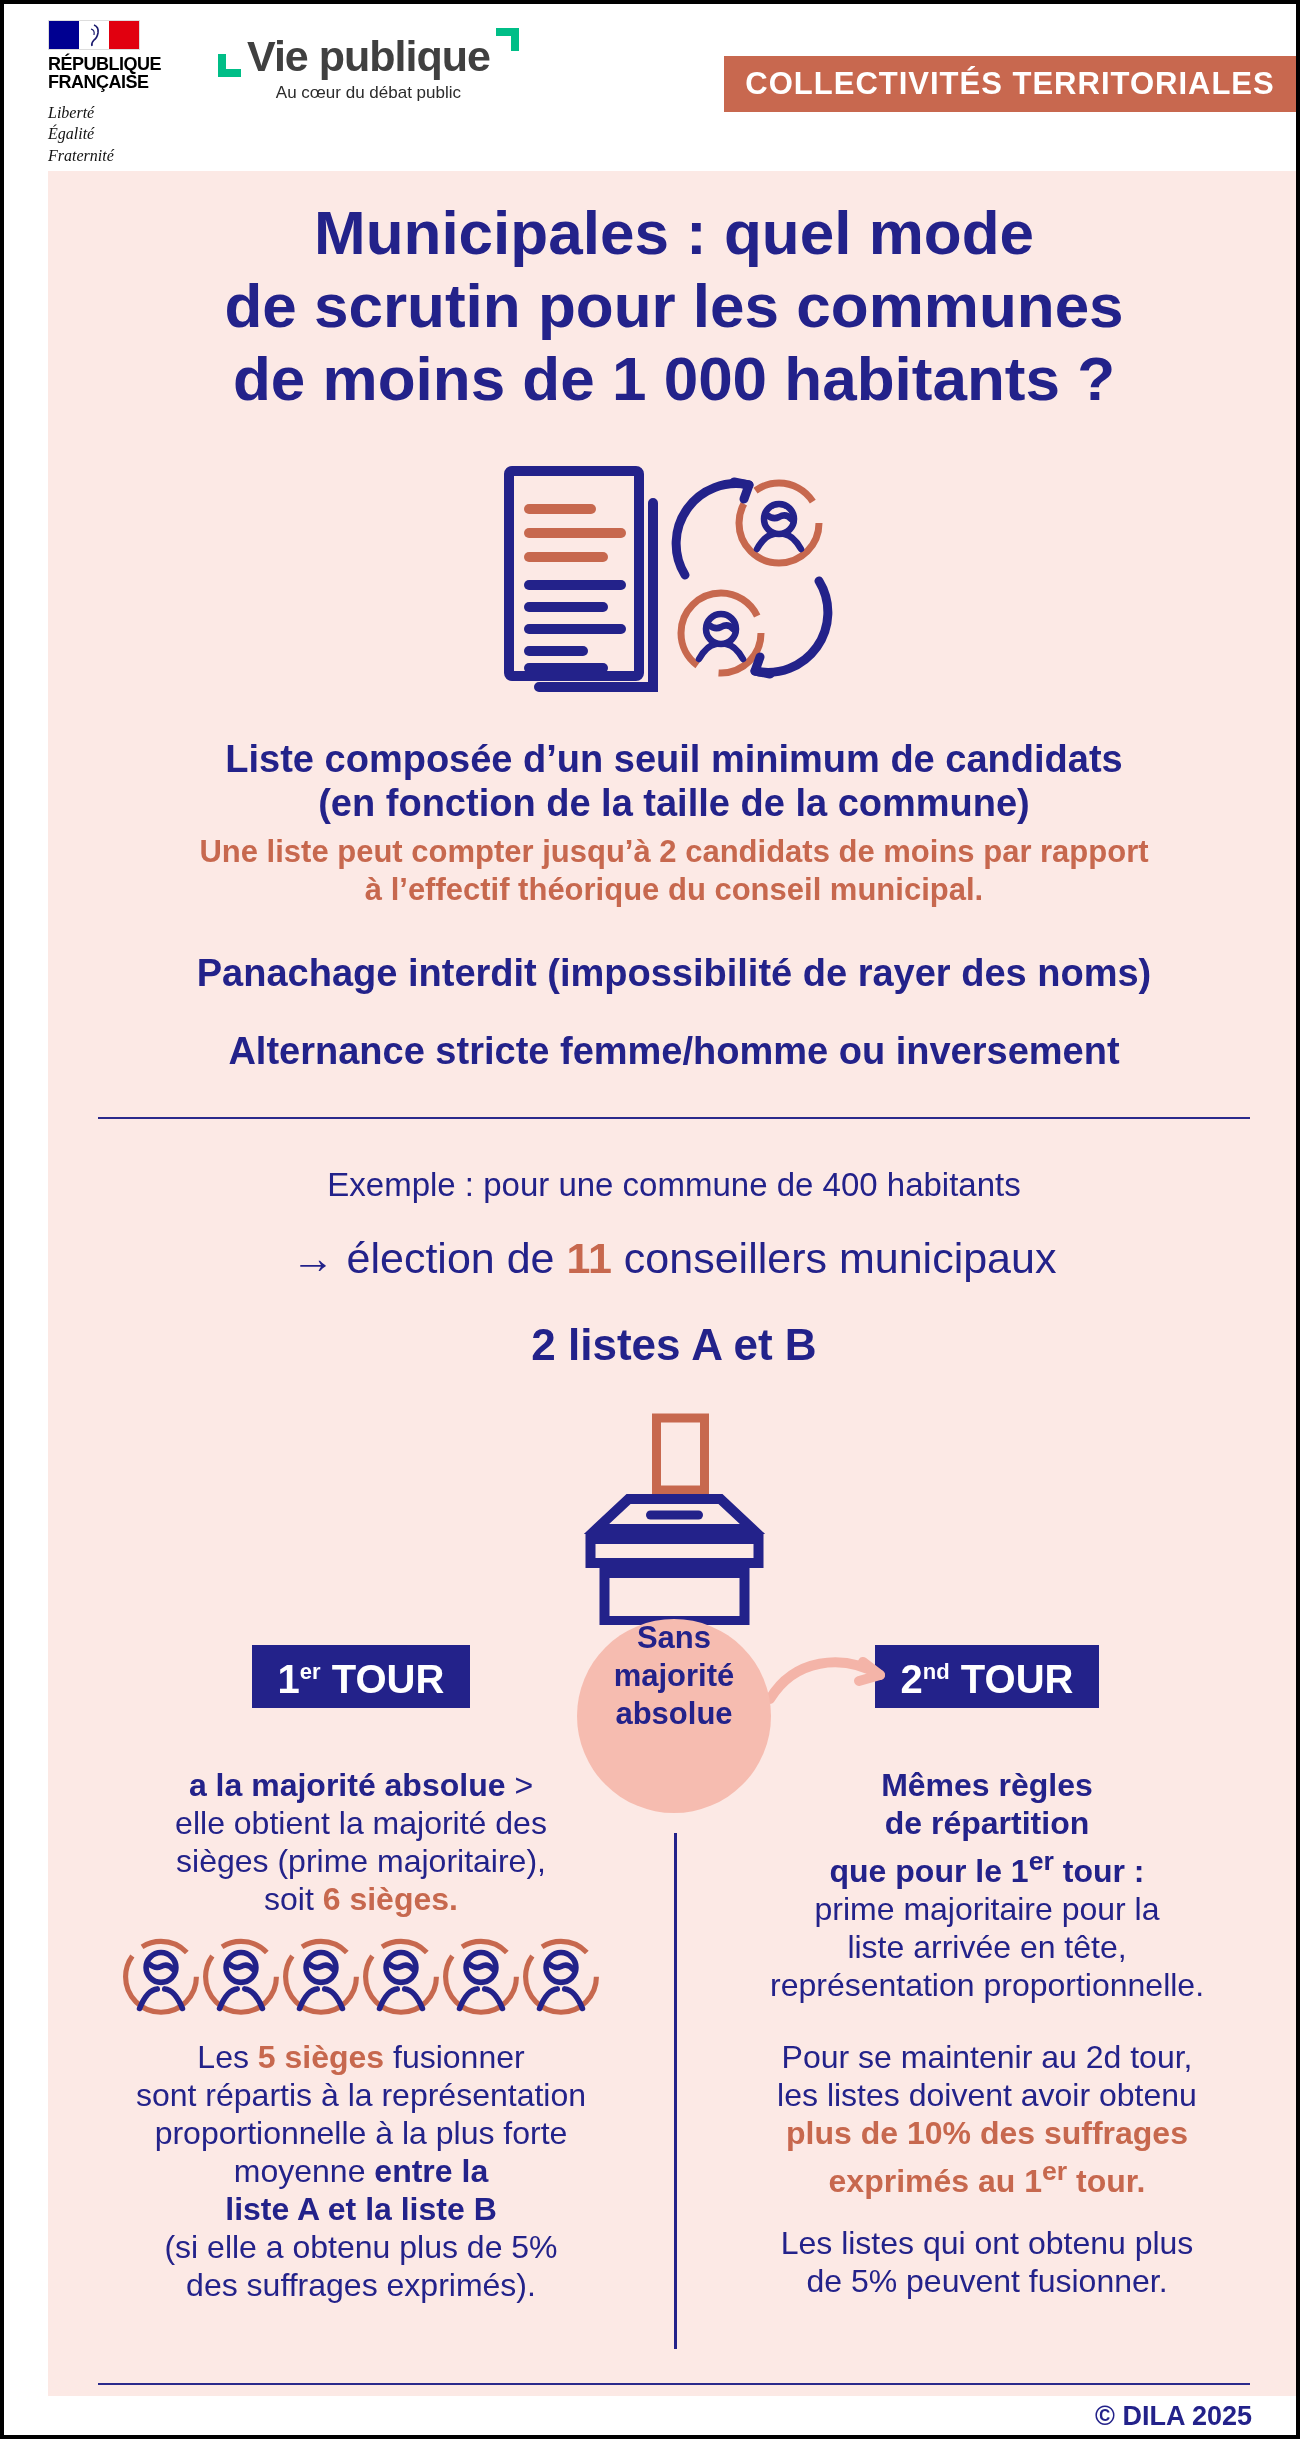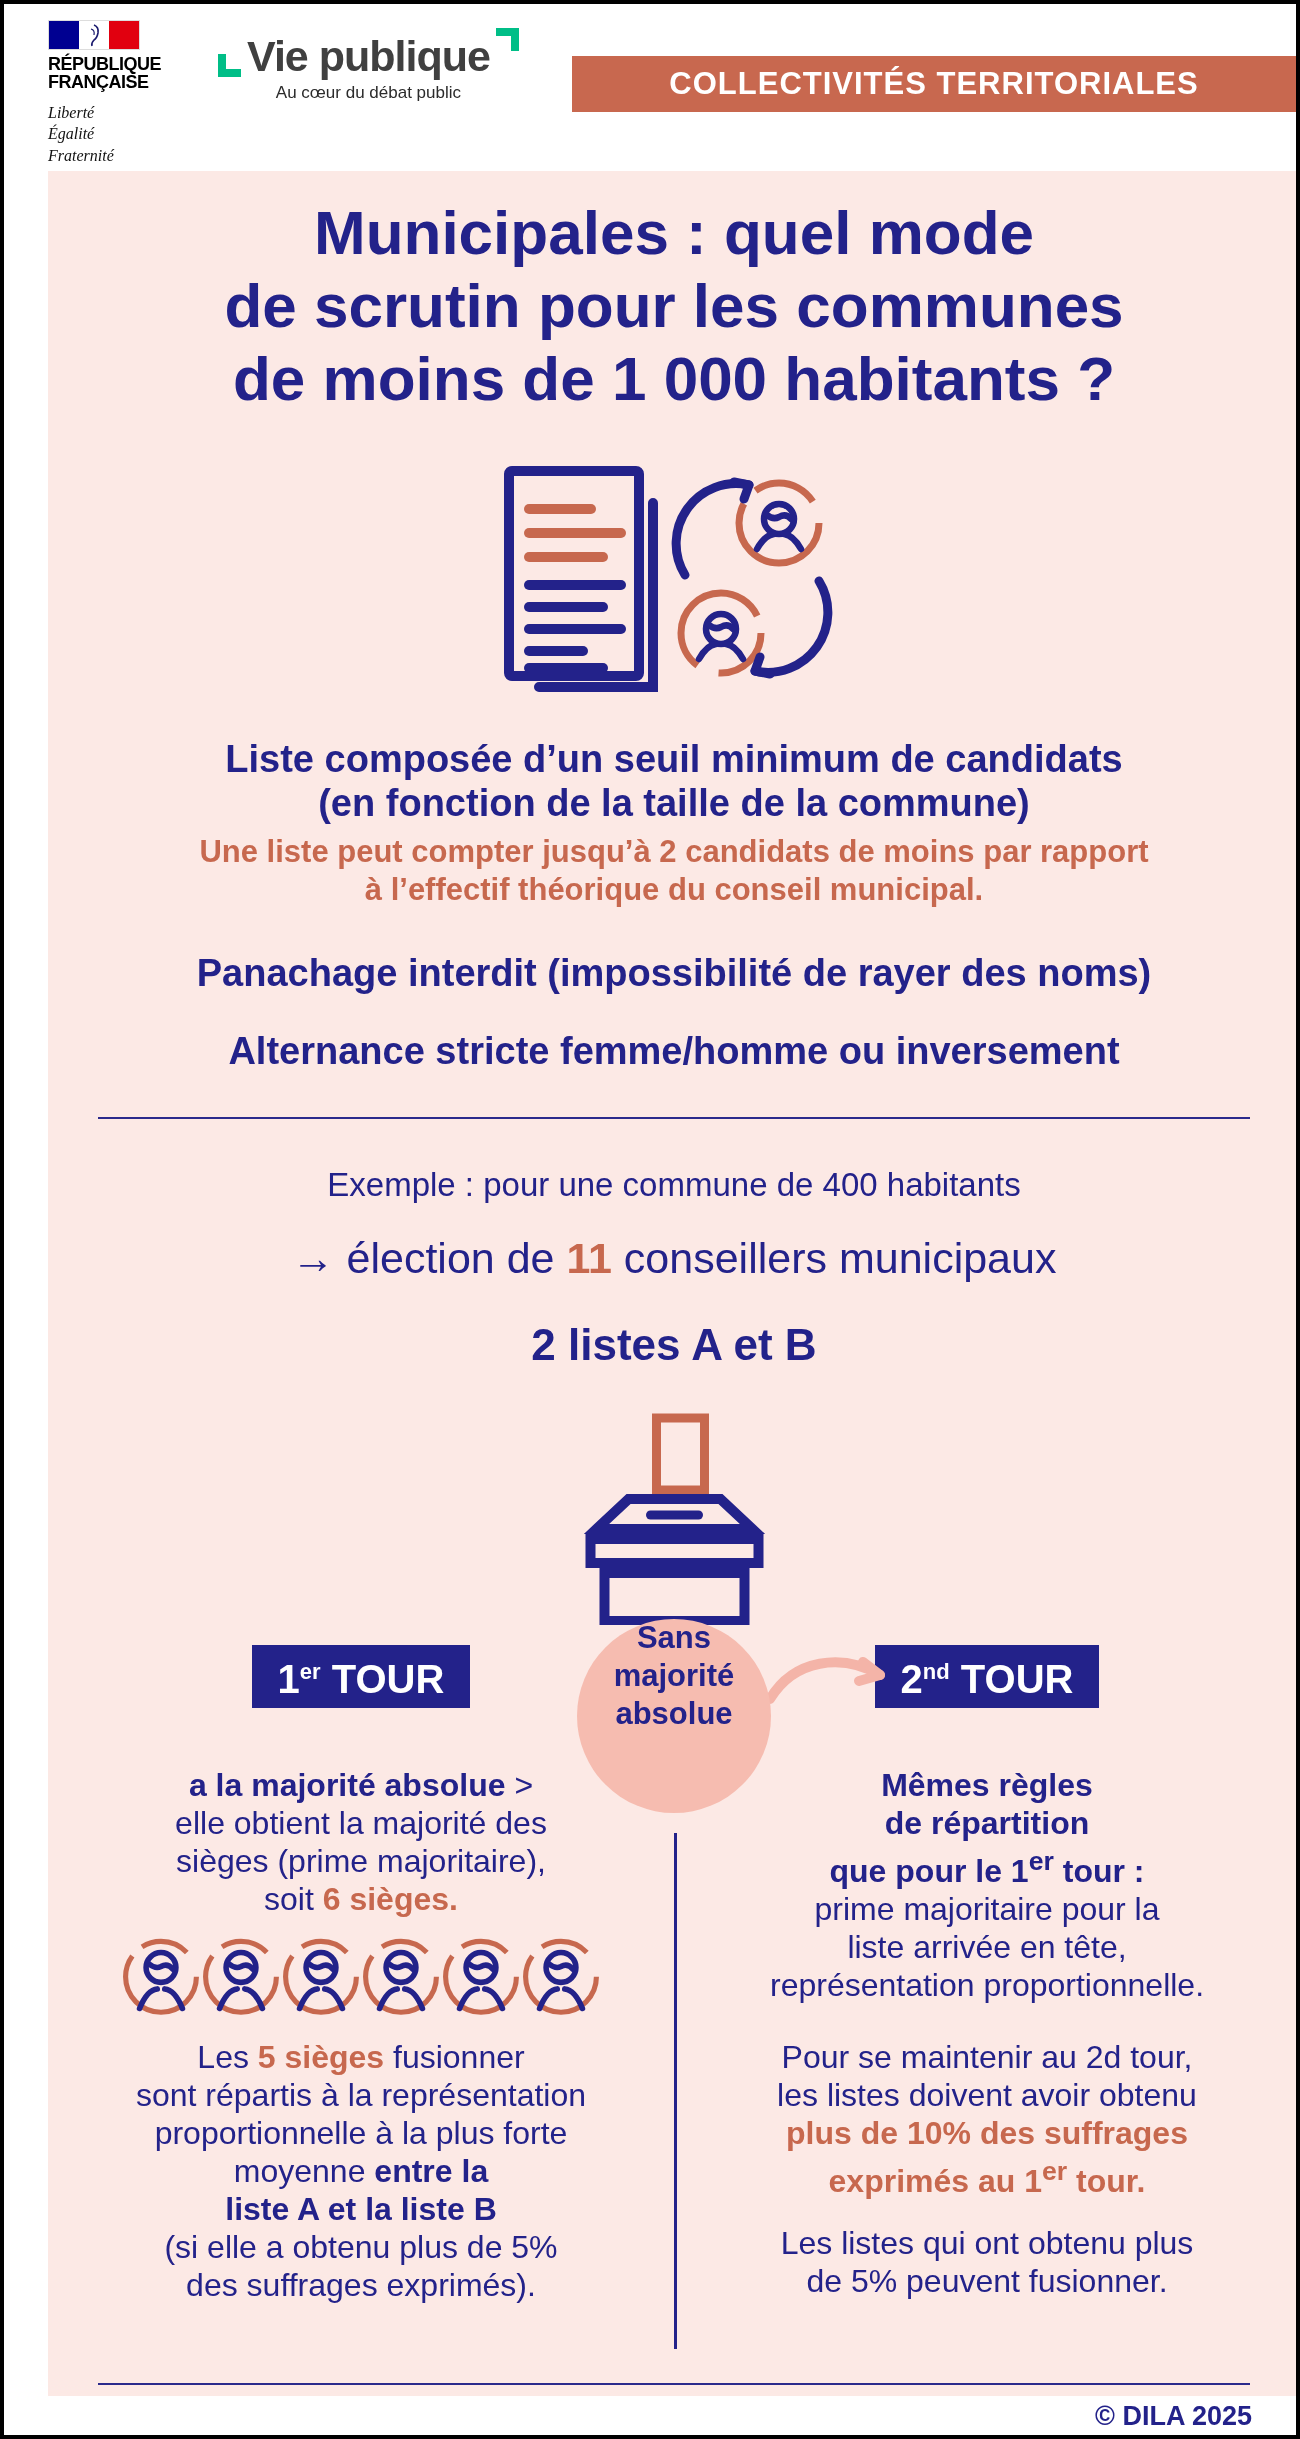--- a/index.html
+++ b/index.html
@@ -16,21 +16,21 @@
   .rf-name{margin-top:5px;color:#000;font-weight:700;font-size:18px;line-height:1.02;letter-spacing:-0.5px;}
   .rf-motto{margin-top:10px;font-family:"Liberation Serif","DejaVu Serif",serif;
     font-style:italic;font-size:16px;line-height:1.35;color:#111;}
   .vp-logo{position:absolute;left:214px;top:28px;}
   .vp-row{display:flex;align-items:flex-start;}
   .vp-bracket-bl{width:15px;height:15px;border-left:8px solid #00BE87;border-bottom:8px solid #00BE87;margin:22px 6px 0 0;}
   .vp-brand{font-size:43px;font-weight:700;color:#404040;letter-spacing:-1px;}
   .vp-bracket-tr{width:15px;height:15px;border-right:8px solid #00BE87;border-top:8px solid #00BE87;margin:-4px 0 0 6px;}
   .vp-tagline{text-align:center;font-size:17px;color:#2b2b2b;margin-top:2px;}
   .cat-badge{
-    position:absolute;right:0;top:52px;width:724px;height:56px;line-height:56px;
+    position:absolute;right:0;top:52px;width:572px;height:56px;line-height:56px;
     background:#C8684F;color:#fff;font-weight:700;font-size:31px;letter-spacing:1px;
     text-align:center;
   }
   
   .panel{
     position:absolute;left:44px;top:167px;width:1252px;height:2225px;
     background:#FCE9E5;color:#23228A;text-align:center;box-sizing:border-box;padding-top:25px;
   }
   .title{font-size:62px;font-weight:700;line-height:73px;margin:0;}
   .hero{margin-top:46px;height:240px;}

